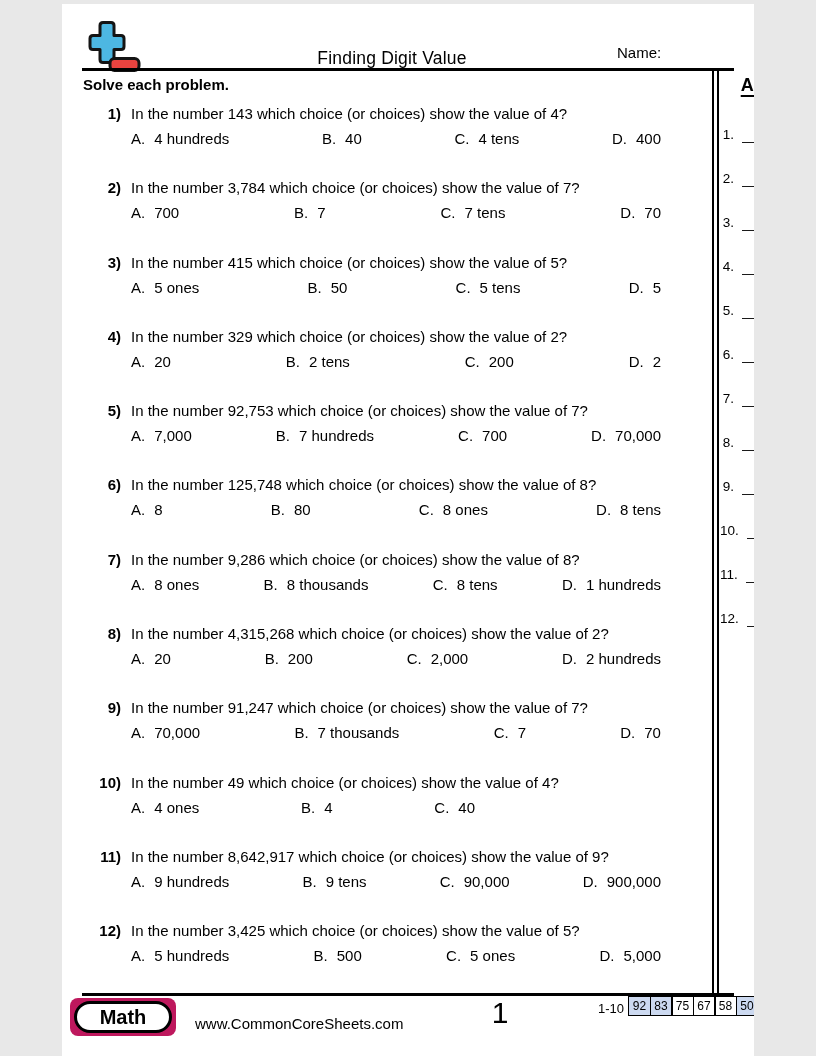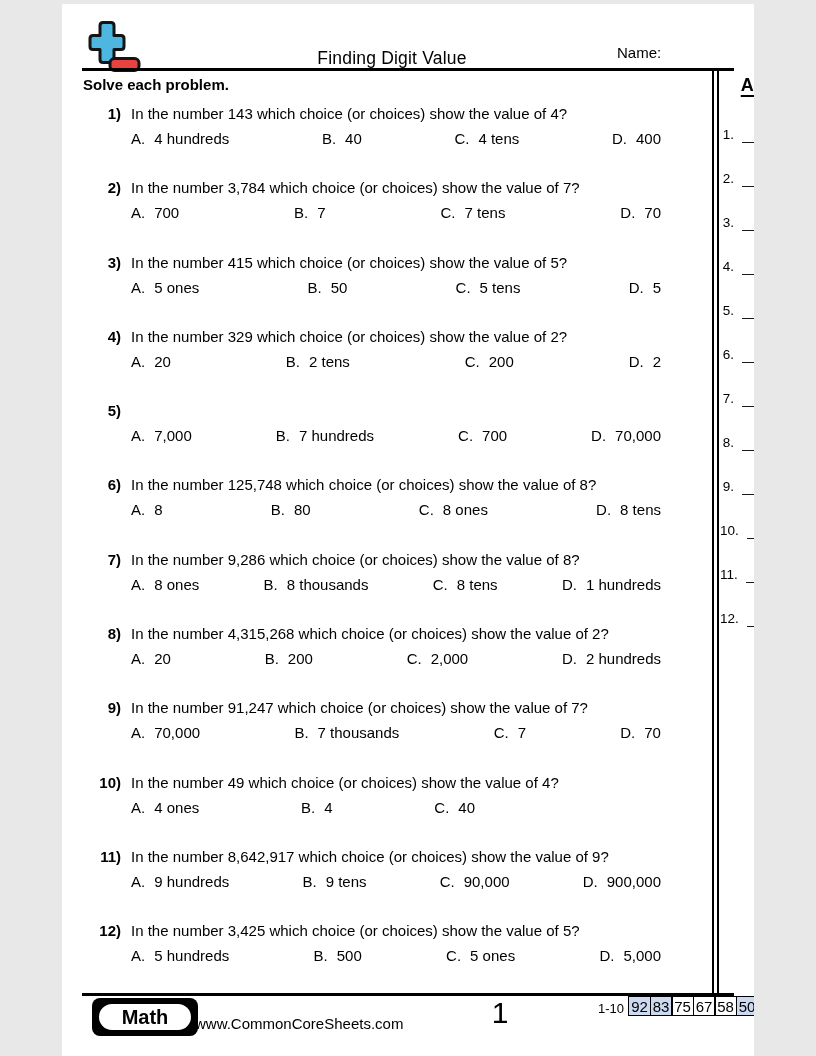--- a/index.html
+++ b/index.html
@@ -35,35 +35,35 @@
   .answers-title { margin-top:5px; text-align:center; font-size:18px; font-weight:700;
                    letter-spacing:2.5px; text-decoration:underline;
                    text-decoration-thickness:2px; text-underline-offset:4px; }
   .answer-row { display:flex; align-items:flex-end; height:20px; margin-top:24px; }
   .answer-row:first-of-type { margin-top:27px; }
   .a-num { font-size:13.5px; min-width:14px; text-align:right; margin-right:8px; line-height:16px; }
   .a-line { flex:1; border-bottom:1.8px solid #1a1a1a; height:16px; }
 
   
   .footer-rule { position:absolute; left:20px; right:20px; top:989px; height:3px; background:#000; }
-  .math-badge { position:absolute; left:30px; top:994px; width:106px; height:38px;
-                background:#000000; border-radius:8px; }
+  .math-badge { position:absolute; left:8px; top:994px; width:106px; height:38px;
+                background:#be185d; border-radius:8px; }
   .math-pill { position:absolute; left:4px; right:4px; top:3px; bottom:3px; background:#fff;
                border:3px solid #000; border-radius:16px; display:flex; align-items:center;
                justify-content:center; font-size:20px; font-weight:700; }
   .website { position:absolute; left:133px; top:1011px; font-size:15px; }
   .page-num { position:absolute; left:410px; top:992px; width:56px; text-align:center;
               font-size:30px; font-weight:400; }
   .score-table { position:absolute; left:528px; top:992px; }
   .score-row { display:flex; align-items:flex-end; height:20px; }
   .score-row + .score-row { margin-top:-1.5px;flex-direction:column; }
   .s-label { width:34px; text-align:right; font-size:13px; margin-right:4px; flex:none; }
   .s-cells { display:flex; }
   .s-cell { width:23px; height:20px; border:1.5px solid #000; margin-left:-1.5px;
-            display:flex; align-items:center; justify-content:center; font-size:15px; }
+            display:flex; align-items:center; justify-content:center; font-size:12px; }
   .s-cell:first-child { margin-left:0; }
   .s-cell.hl { background:var(--hl, #ccd9f0); }
 </style>
 </head>
 <body>
 
 <div class="page">
 
   <svg class="logo" viewBox="0 0 56 53" aria-hidden="true">
     <path d="M 11 5 Q 11 2 14 2 L 22 2 Q 25 2 25 5 L 25 15 L 32 15 Q 35 15 35 18 L 35 26 Q 35 29 32 29 L 25 29 L 25 39 Q 25 42 22 42 L 14 42 Q 11 42 11 39 L 11 29 L 4 29 Q 1 29 1 26 L 1 18 Q 1 15 4 15 L 11 15 Z" fill="#4db7e2" stroke="#141414" stroke-width="3" stroke-linejoin="round"></path>
@@ -167,20 +167,21 @@
   </span>
           <span class="choice">
     <span class="c-letter">D.</span>
     <span class="c-text">2</span>
   </span>
         </div>
   </div>
       <div class="problem">
     <div class="q-row">
       <span class="q-num">5)</span>
+      <span class="q-text">In the number 92,753 which choice (or choices) show the value of 7?</span>
     </div>
     <div class="choices">
           <span class="choice">
     <span class="c-letter">A.</span>
     <span class="c-text">7,000</span>
   </span>
           <span class="choice">
     <span class="c-letter">B.</span>
     <span class="c-text">7 hundreds</span>
   </span>

